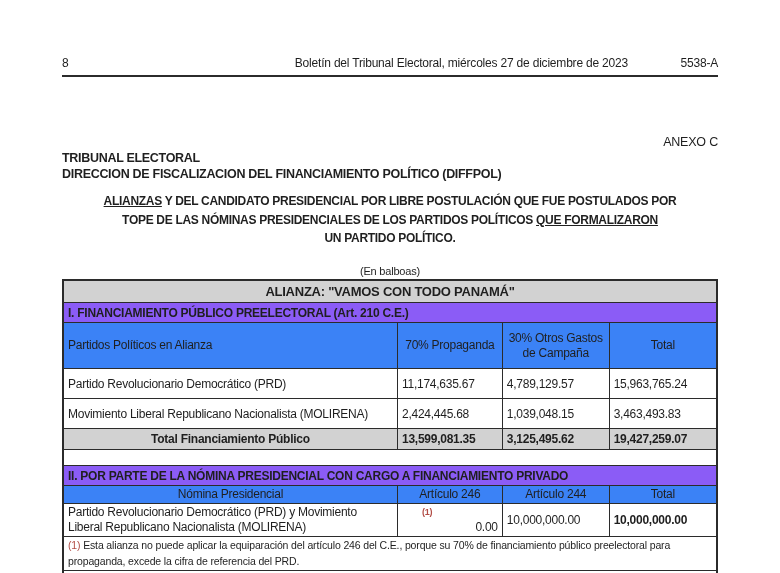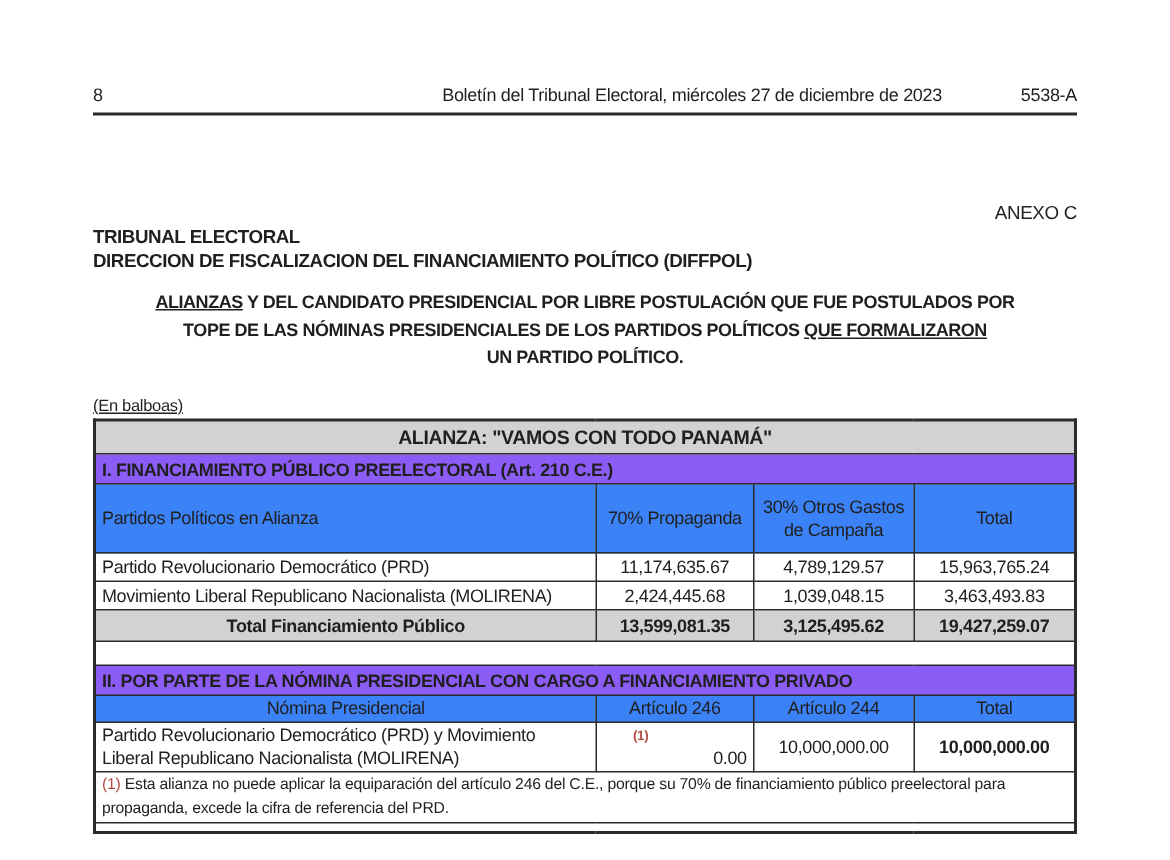--- a/index.html
+++ b/index.html
@@ -35,44 +35,44 @@
   }
   .subject {
     margin-top: 11px;
     text-align: center; font-weight: bold;
     font-size: 12px; letter-spacing: -0.3px;
     line-height: 1.55;
   }
   .subject .u { text-decoration: underline; }
 
   .balboas {
-    margin-top: 17px; 
-    font-size: 11px; letter-spacing: -0.2px; text-decoration: underline;
+    margin-top: 17px; text-align: center;
+    font-size: 11px; letter-spacing: -0.2px;
   }
 
   
   table.fin {
     width: 656px;
     margin-top: 2px;
     border-collapse: collapse;
     border: 2px solid #2b2b2b;
     font-size: 12px; letter-spacing: -0.25px;
     color: #1f1f1f;
   }
   table.fin td {
     border: 1px solid #2b2b2b;
     padding: 1px 4px;
     vertical-align: middle;
   }
   td.shaded  { background: #d2d2d2; }
   td.title-c { text-align: center; font-weight: bold; font-size: 13px; height: 23px; }
   td.sec     { font-weight: bold; height: 20px; background: #8b5cf6; }
   td.colhead { background: #3b82f6; font-weight: normal; text-align: center; line-height: 1.25; }
-  td.name    { text-align: left; height: 19px; }
-  td.num     { text-align: center; height: 19px; }
+  td.name    { text-align: left; height: 30px; }
+  td.num     { text-align: left; height: 19px; }
   td.bold    { font-weight: bold; }
   td.tot-col { border-left: 4px double #2b2b2b; }
   td.spacer  { height: 16px; background: #ffffff; }
   td.spacer-sm { height: 7px; background: #ffffff; }
   tr.header-row td { height: 46px; }
   tr.total-row td  { height: 21px; }
 
   .ref-cell { display: flex; justify-content: space-between; align-items: stretch; height: 100%; }
   .ref-mark {
     color: #b24d46; font-size: 9px; font-weight: bold;

